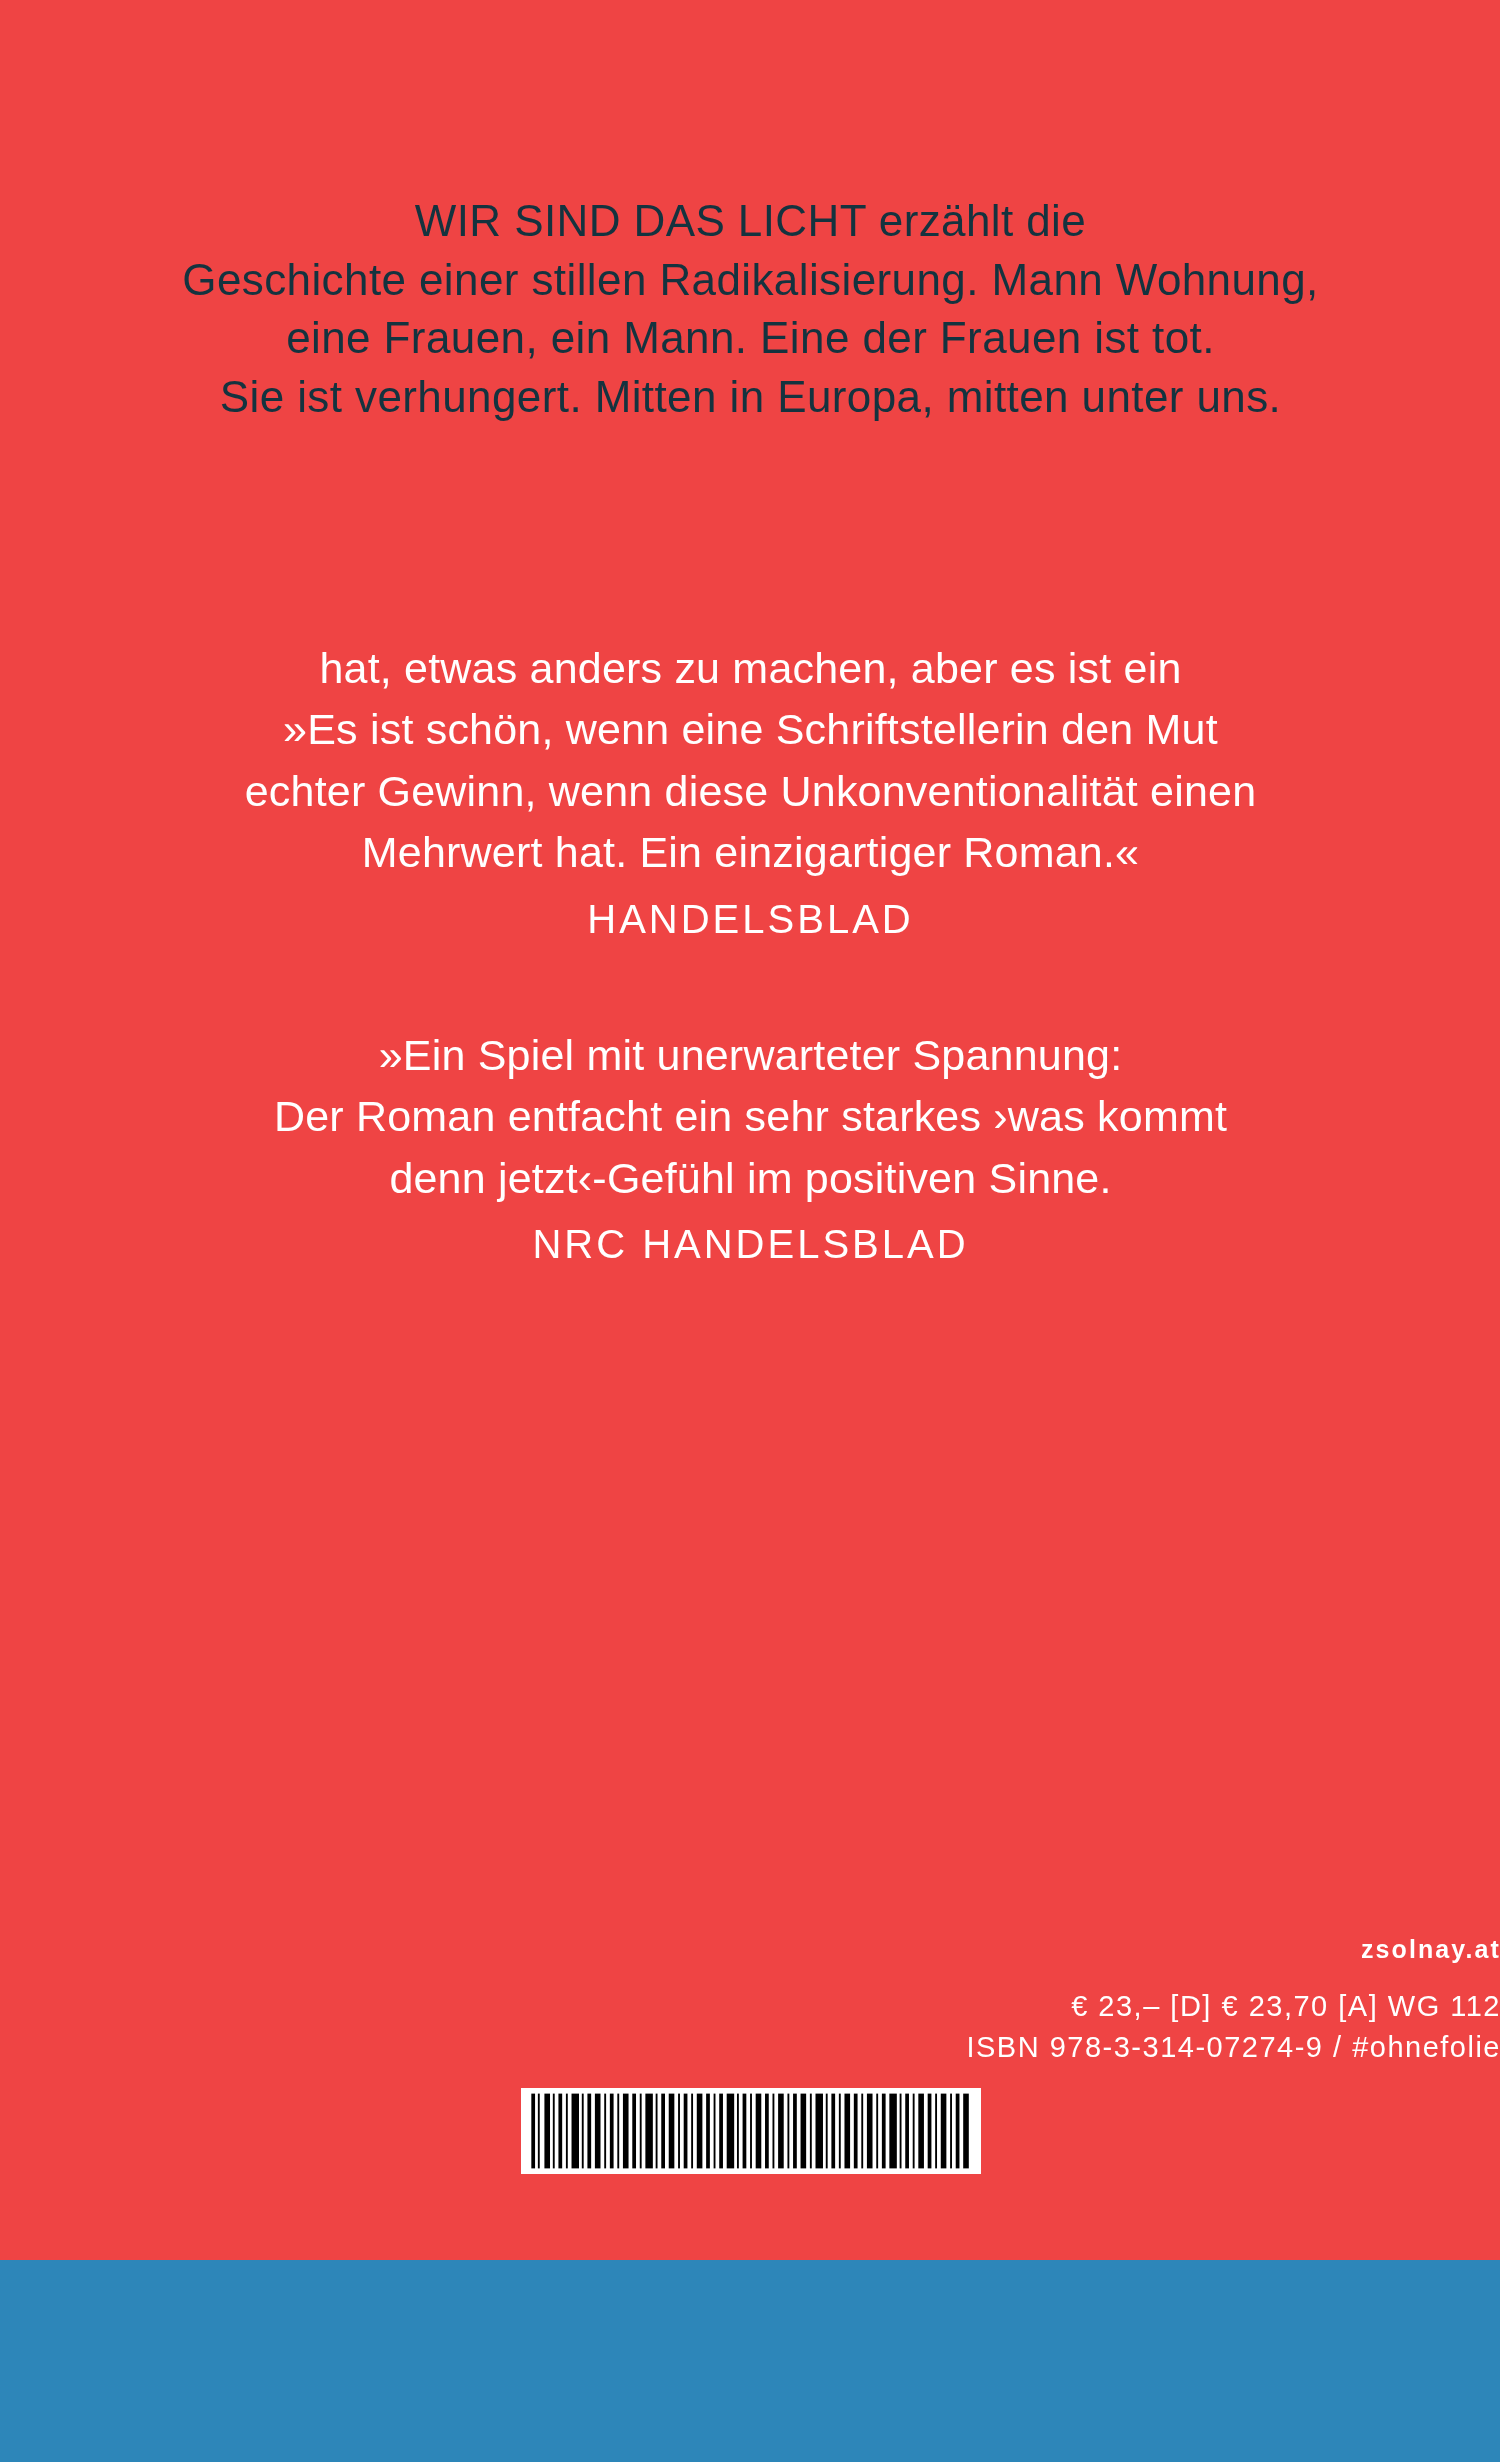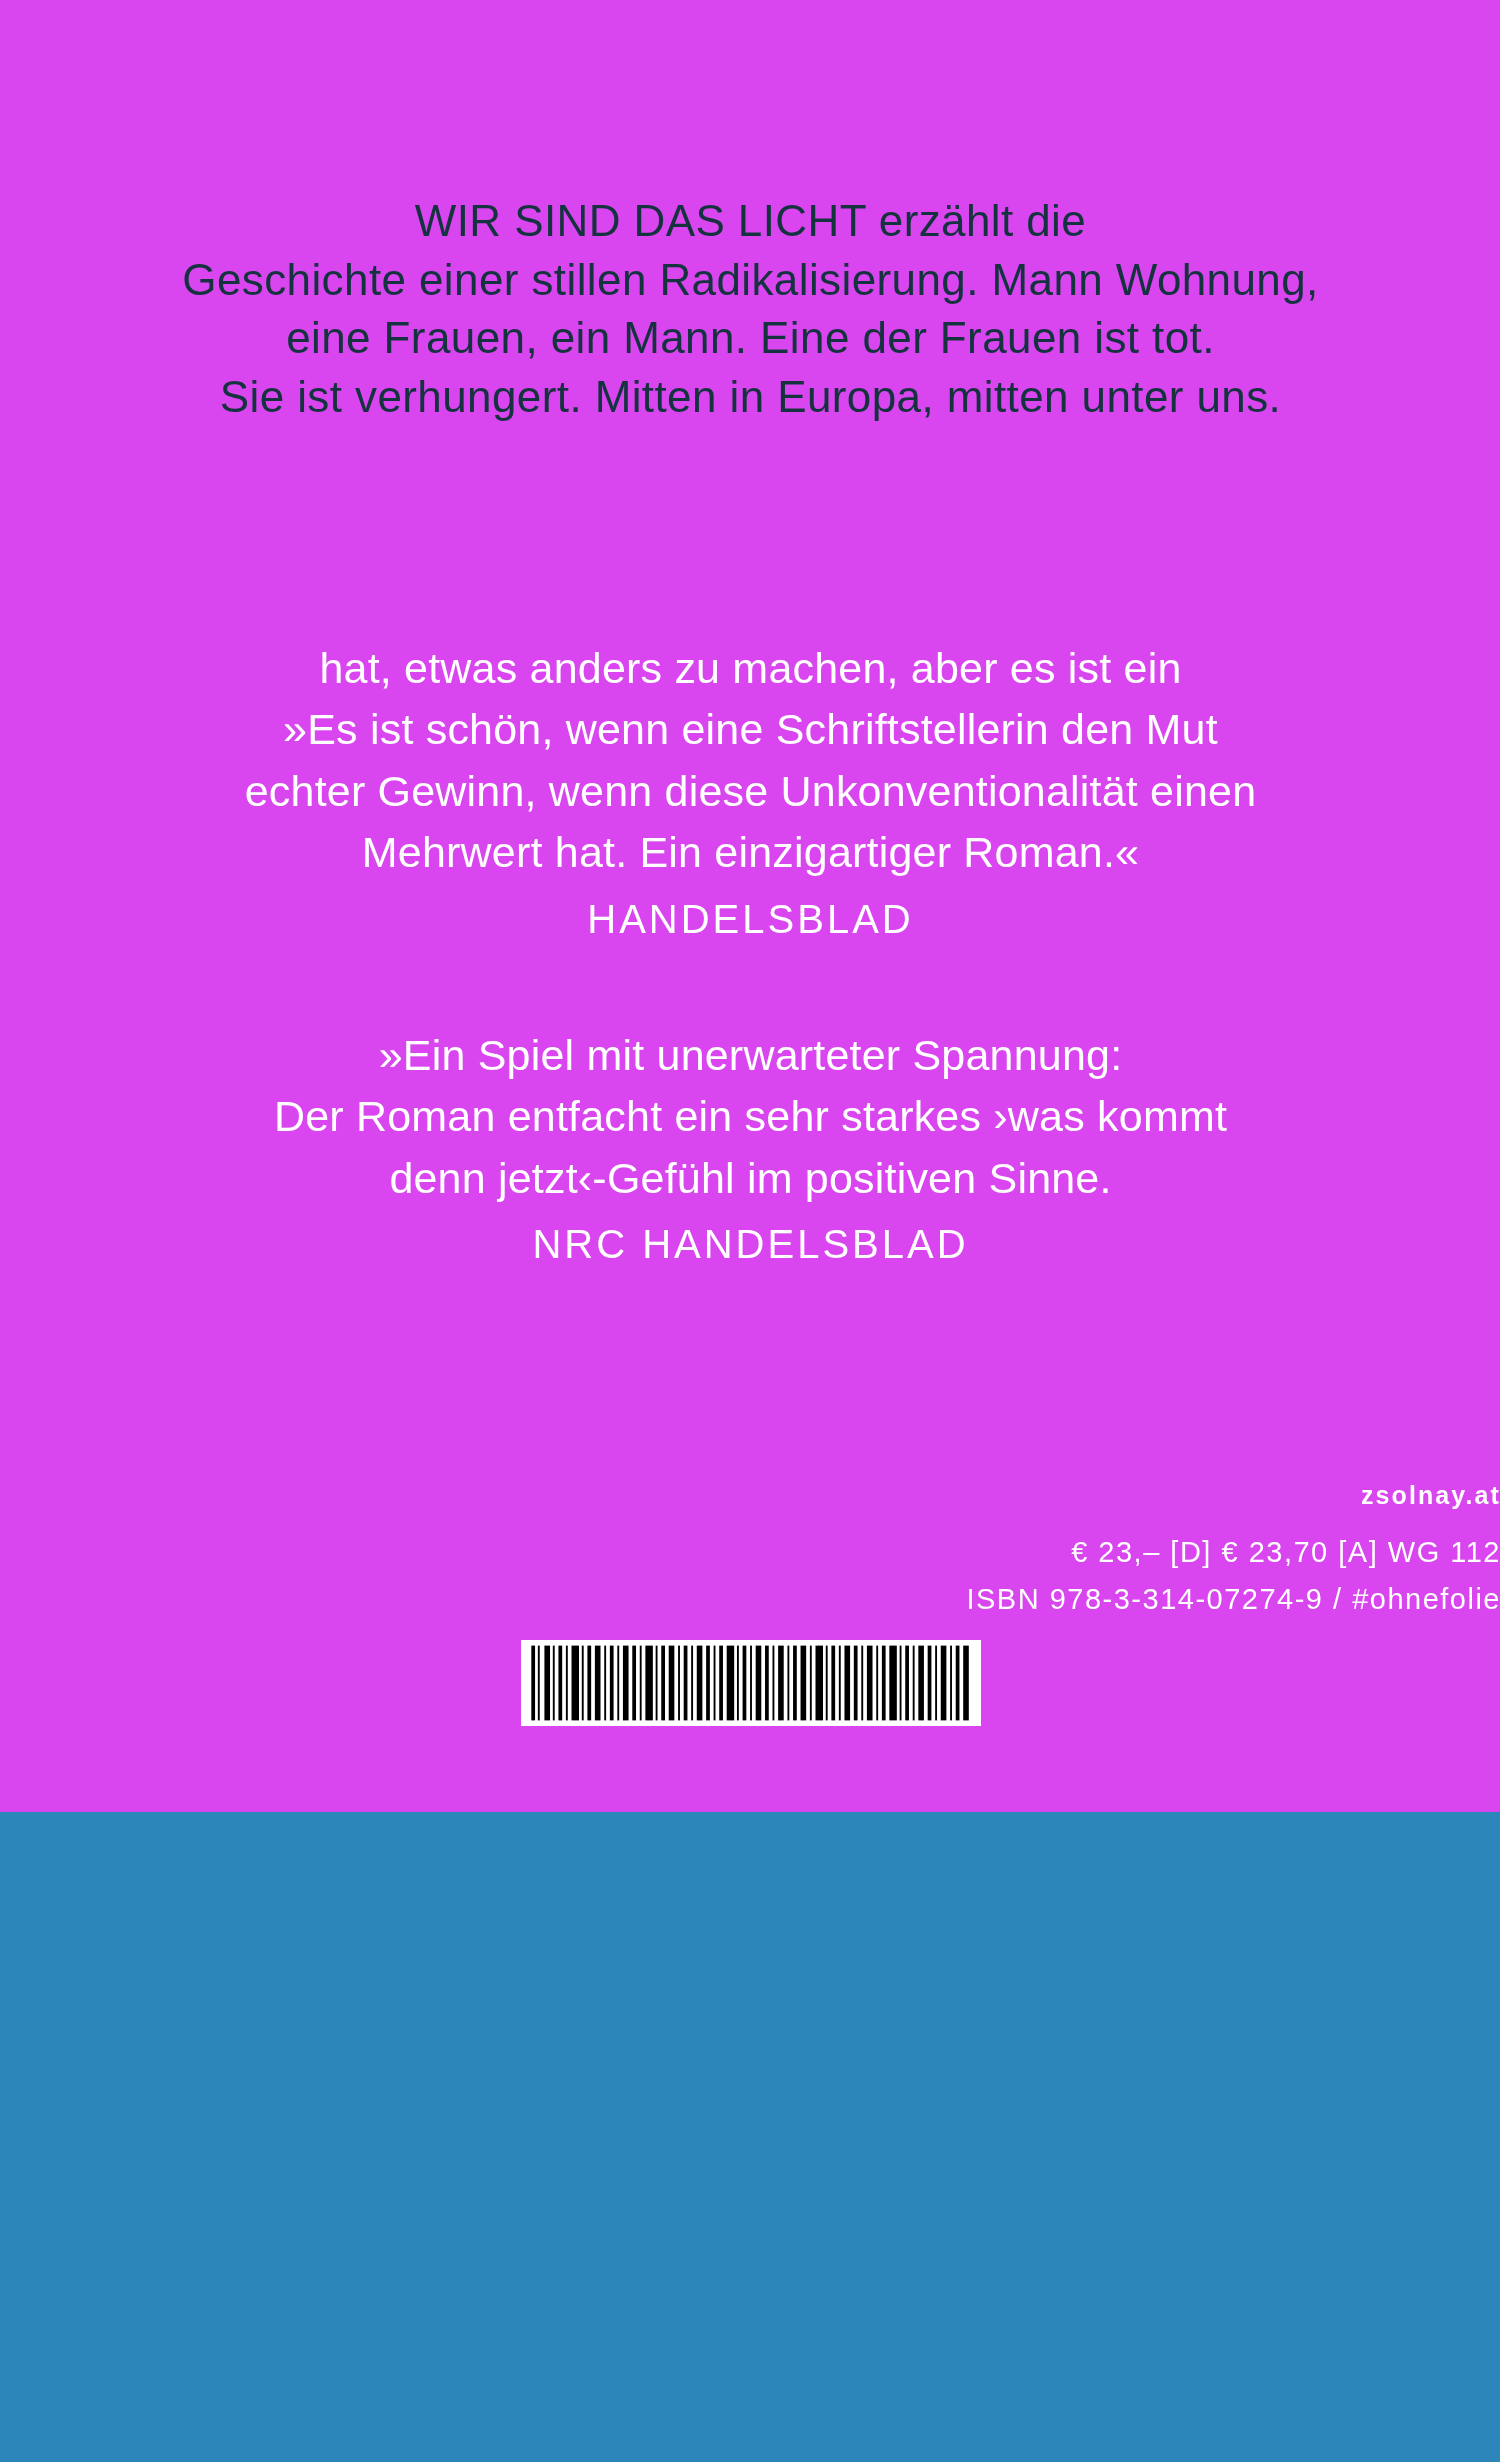--- a/index.html
+++ b/index.html
@@ -9,22 +9,22 @@
   body {
     width: 1501px;
     height: 2462px;
     background: #2d86b9;
     font-family: "Liberation Sans", sans-serif;
     overflow: hidden;
   }
   .cover {
     position: relative;
     width: 1501px;
-    height: 1812px;
-    background: #d946ef;
+    height: 2260px;
+    background: #ef4444;
     box-sizing: border-box;
   }
 
   
   .blurb {
     position: absolute;
     top: 192px;
     left: 89px;
     width: 1323px;
     text-align: center;
@@ -79,21 +79,21 @@
   }
   .website {
     font-size: 25px;
     letter-spacing: 2.1px;
     font-weight: 700;
     margin-bottom: 26px;
   }
   .price-line {
     font-size: 29px;
     letter-spacing: 1.5px;
-    margin-bottom: 14px;
+    margin-bottom: 8px;
     font-weight: 400;
   }
   .isbn-line {
     font-size: 29px;
     letter-spacing: 1.5px;
     margin-bottom: 24.4px;
     font-weight: 400;
   }
   .barcode {
     display: block;

